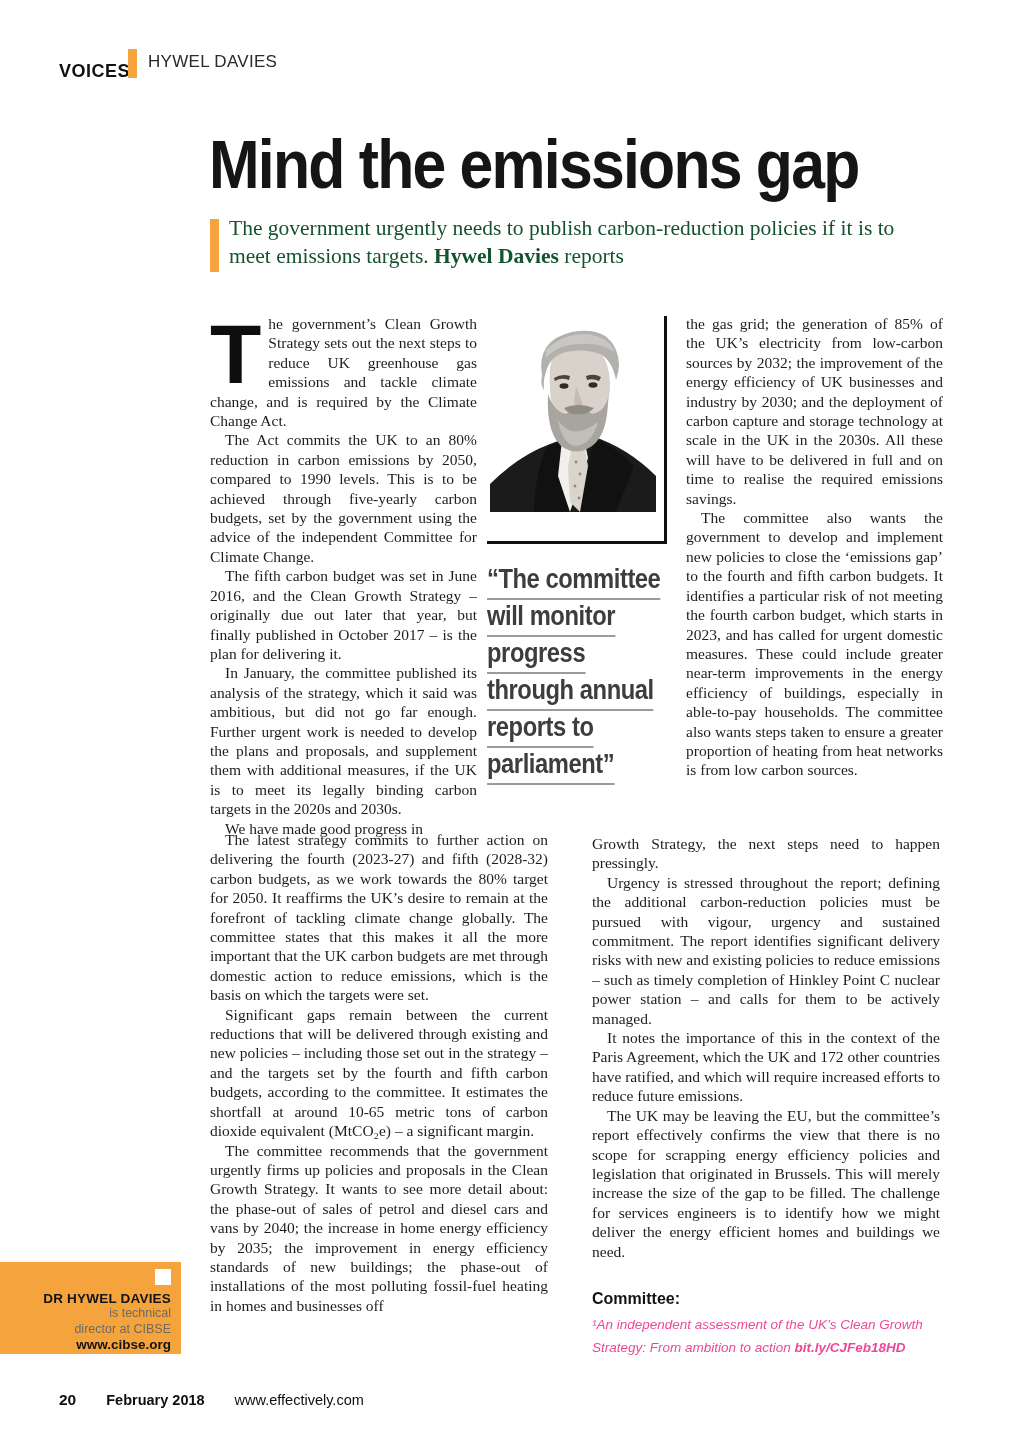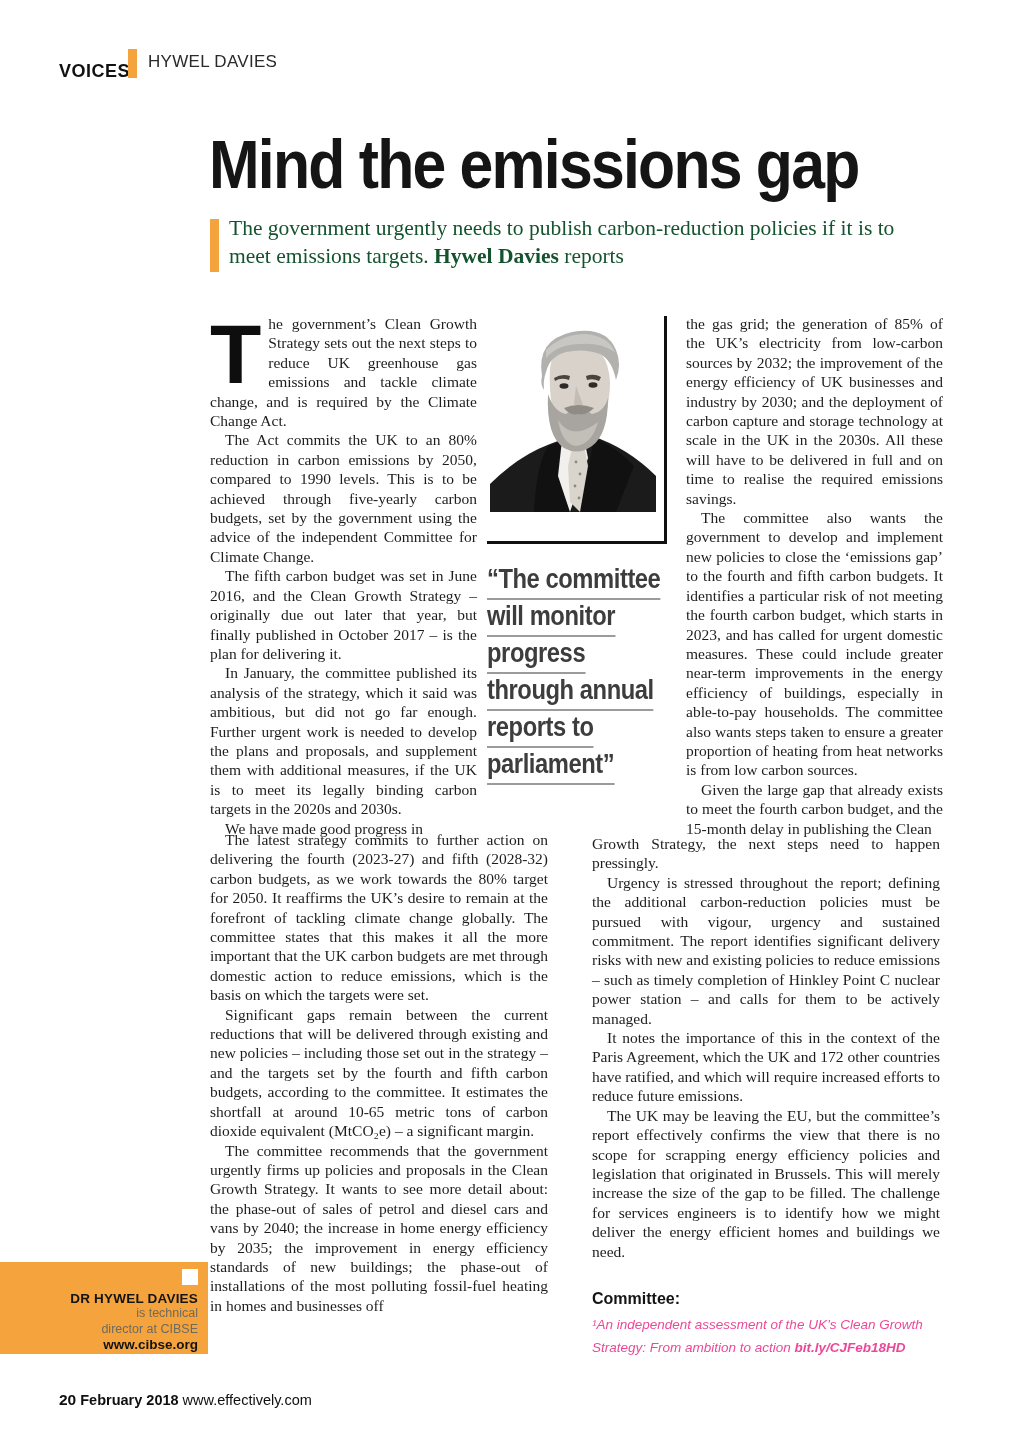--- a/index.html
+++ b/index.html
@@ -46,29 +46,29 @@
                 letter-spacing:-.5px;color:#3d3d3d;padding-bottom:5px;
                 border-bottom:2px solid #9b9b9b;white-space:nowrap;}
 
   
   .ref-head{left:592px;top:1290px;font-size:16px;font-weight:bold;color:#141414;}
   .ref-text{left:592px;top:1313px;width:360px;font-size:13.5px;line-height:23px;
             font-style:italic;color:#ec4899;}
   .ref-text b{font-weight:bold;}
 
   
-  .author-box{left:0;top:1262px;width:208px;height:92px;background:var(--accent);
+  .author-box{left:0;top:1262px;width:181px;height:92px;background:var(--accent);
               text-align:right;padding:7px 10px 0 0;box-sizing:border-box;}
   .ab-square{display:inline-block;width:16px;height:16px;background:#ffffff;margin-bottom:2px;}
   .ab-name{font-size:13.5px;font-weight:bold;color:#141414;letter-spacing:.2px;}
   .ab-sub{font-size:12.5px;color:#6e6a5e;line-height:15.5px;}
   .ab-url{font-size:13.5px;font-weight:bold;color:#141414;}
 
   
-  .footer{left:59px;top:1391px;font-size:14.5px;color:#0f0f0f;display:flex;gap:4px;align-items:baseline;}
+  .footer{left:59px;top:1391px;font-size:14.5px;color:#0f0f0f;display:flex;gap:30px;align-items:baseline;}
   .footer .pgnum{font-weight:bold;font-size:15.5px;}
   .footer .issue{font-weight:bold;font-weight:600;}
 </style>
 </head>
 <body>
 
 <div class="abs kicker-section">VOICES</div>
 <div class="abs kicker-bar"></div>
 <div class="abs kicker-author">HYWEL DAVIES</div>
 
@@ -86,21 +86,20 @@
 
 <div class="abs bodycol col2">
   <p class="ind">The latest strategy commits to further action on delivering the fourth (2023-27) and fifth (2028-32) carbon budgets, as we work towards the 80% target for 2050. It reaffirms the UK’s desire to remain at the forefront of tackling climate change globally. The committee states that this makes it all the more important that the UK carbon budgets are met through domestic action to reduce emissions, which is the basis on which the targets were set.</p>
   <p class="ind">Significant gaps remain between the current reductions that will be delivered through existing and new policies – including those set out in the strategy – and the targets set by the fourth and fifth carbon budgets, according to the committee. It estimates the shortfall at around 10-65 metric tons of carbon dioxide equivalent (MtCO₂e) – a significant margin.</p>
   <p class="ind">The committee recommends that the government urgently firms up policies and proposals in the Clean Growth Strategy. It wants to see more detail about: the phase-out of sales of petrol and diesel cars and vans by 2040; the increase in home energy efficiency by 2035; the improvement in energy efficiency standards of new buildings; the phase-out of installations of the most polluting fossil-fuel heating in homes and businesses off</p>
 </div>
 
 <div class="abs bodycol col3">
   <p>the gas grid; the generation of 85% of the UK’s electricity from low-carbon sources by 2032; the improvement of the energy efficiency of UK businesses and industry by 2030; and the deployment of carbon capture and storage technology at scale in the UK in the 2030s. All these will have to be delivered in full and on time to realise the required emissions savings.</p>
   <p class="ind">The committee also wants the government to develop and implement new policies to close the ‘emissions gap’ to the fourth and fifth carbon budgets. It identifies a particular risk of not meeting the fourth carbon budget, which starts in 2023, and has called for urgent domestic measures. These could include greater near-term improvements in the energy efficiency of buildings, especially in able-to-pay households. The committee also wants steps taken to ensure a greater proportion of heating from heat networks is from low carbon sources.</p>
-  <p class="ind">Given the large gap that already exists to meet the fourth carbon budget, and the 15-month delay in publishing the Clean</p>
 </div>
 
 <div class="abs bodycol col4">
   <p>Growth Strategy, the next steps need to happen pressingly.</p>
   <p class="ind">Urgency is stressed throughout the report; defining the additional carbon-reduction policies must be pursued with vigour, urgency and sustained commitment. The report identifies significant delivery risks with new and existing policies to reduce emissions – such as timely completion of Hinkley Point C nuclear power station – and calls for them to be actively managed.</p>
   <p class="ind">It notes the importance of this in the context of the Paris Agreement, which the UK and 172 other countries have ratified, and which will require increased efforts to reduce future emissions.</p>
   <p class="ind">The UK may be leaving the EU, but the committee’s report effectively confirms the view that there is no scope for scrapping energy efficiency policies and legislation that originated in Brussels. This will merely increase the size of the gap to be filled. The challenge for services engineers is to identify how we might deliver the energy efficient homes and buildings we need.</p>
 </div>
 
 <svg class="abs photo" viewBox="0 0 168 196" xmlns="http://www.w3.org/2000/svg">

